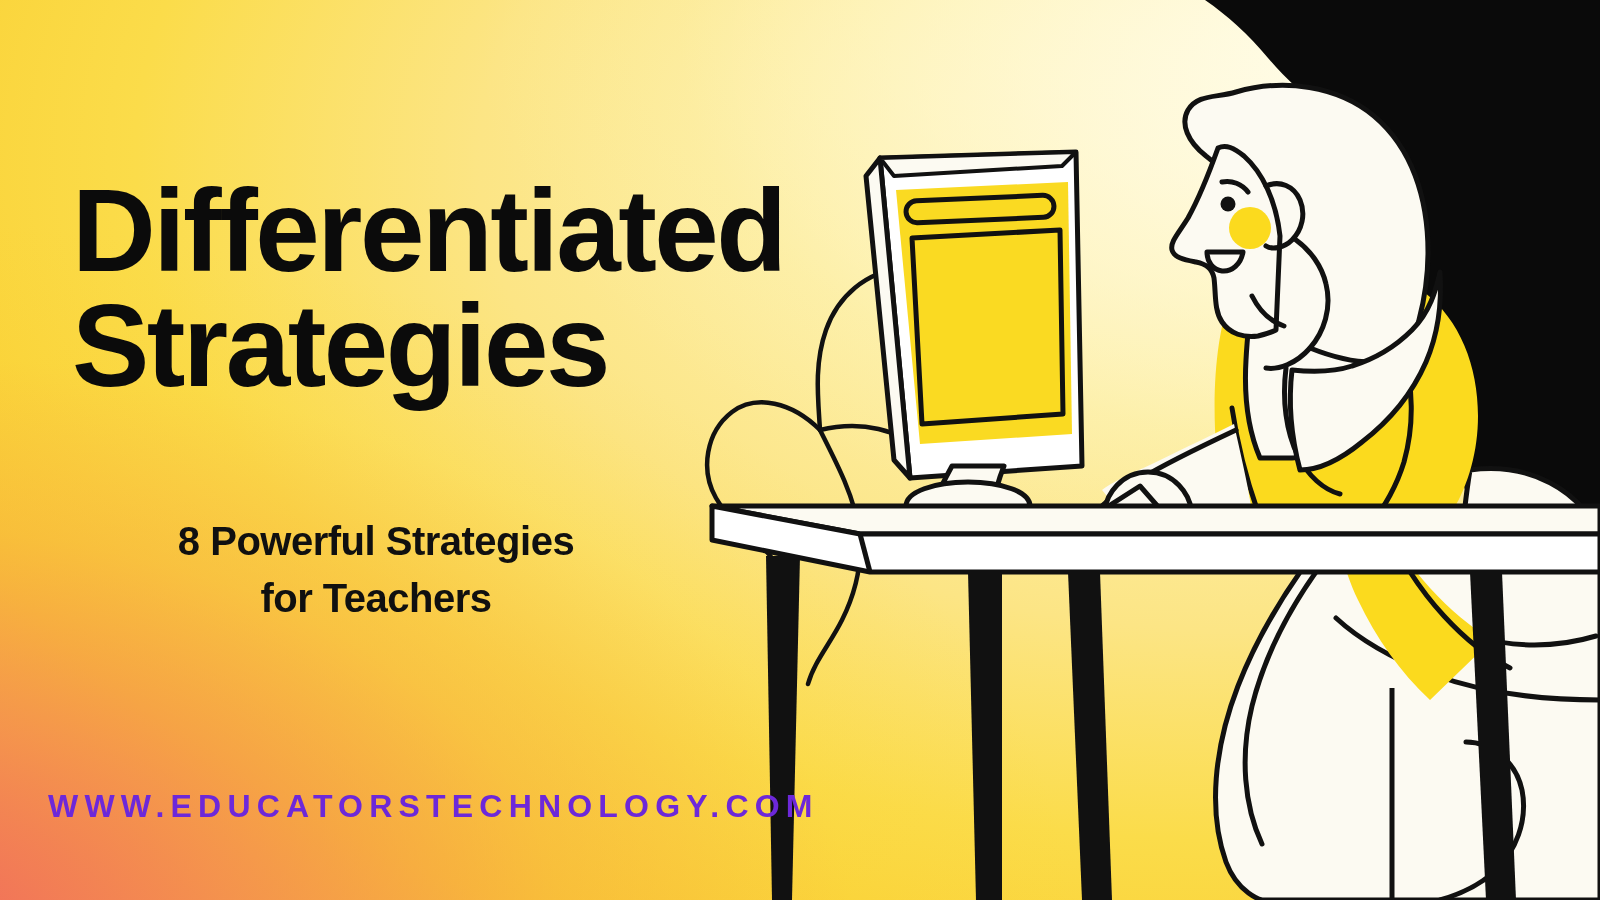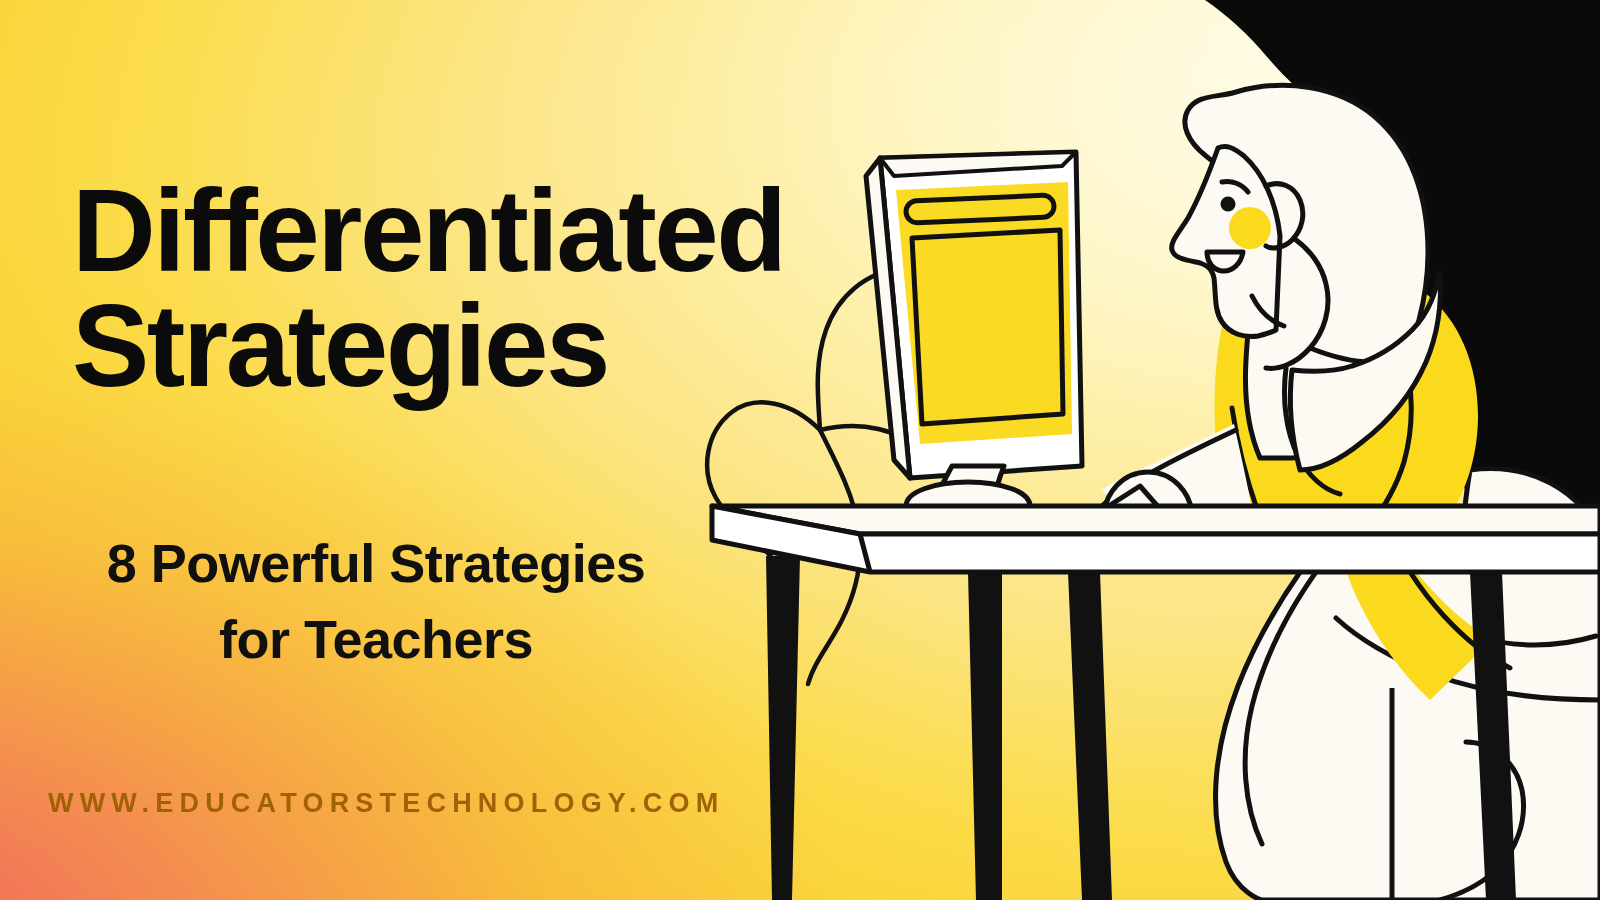--- a/index.html
+++ b/index.html
@@ -81,34 +81,34 @@
   }
 
   .subtitle {
     position: absolute;
     left: 46px;
     top: 480px;
     width: 660px;
     text-align: center;
     color: #101010;
     font-family: "Liberation Sans", sans-serif;
-    font-size: 54px;
+    font-size: 40px;
     font-weight: 700;
     line-height: 1.42;
     letter-spacing: -0.5px;
     white-space: pre-line;
   }
 
   .site-url {
     position: absolute;
     left: 48px;
     top: 788px;
-    color: #a16207;
+    color: #6d28d9;
     font-family: "Liberation Sans", sans-serif;
-    font-size: 27px;
+    font-size: 32px;
     font-weight: 700;
     letter-spacing: 6.2px;
   }
 
   
   .illustration {
     position: absolute;
     left: 0;
     top: 0;
     width: 1600px;

